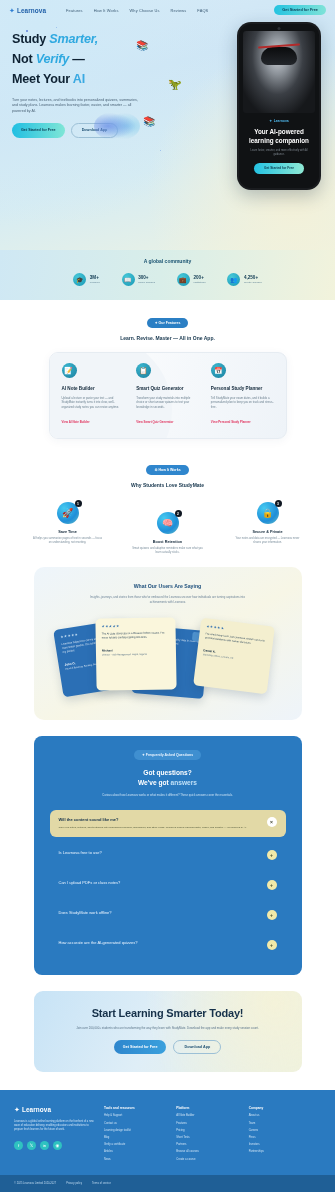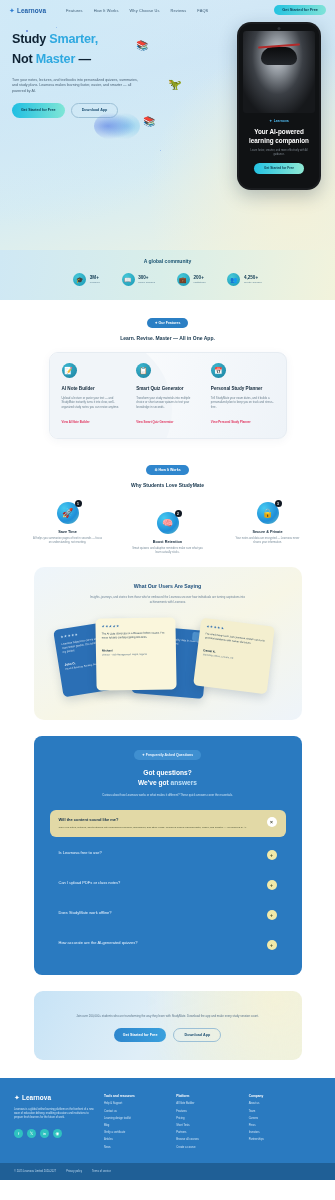--- a/index.html
+++ b/index.html
@@ -36,21 +36,21 @@
   .nav-cta {
     margin-left:auto;
     background:linear-gradient(90deg,#25c3e0,#7fe3d8);
     color:#0d3f56; font-size:3.8px; font-weight:700;
     padding:3.2px 8px; border-radius:20px; border:none; white-space:nowrap;
   }
 
   .hero-inner { position:relative; display:flex; padding:9px 10px 0 12px; }
   .hero-left { width:150px; position:relative; z-index:4; }
   h1.hero-title { font-size:12.6px; line-height:20px; font-weight:800; color:#0e2233; letter-spacing:-.2px; }
-  h1.hero-title .accent { color:#2fa9e0; }
+  h1.hero-title .accent { color:#2fa9e0;font-style:italic; }
   h1.hero-title .accent2 { color:#3aa9e2; }
   .hero-sub { margin-top:9px; font-size:3.6px; line-height:5.4px; color:#4a6276; width:126px; }
   .hero-btns { display:flex; gap:6px; margin-top:9px; }
   .btn-primary {
     background:linear-gradient(90deg,#21bfe2,#7fe6d6);
     color:#0c3c52; font-size:3.7px; font-weight:700;
     padding:4.2px 9px; border-radius:20px; border:none; white-space:nowrap;
   }
   .btn-ghost {
     background:transparent; color:#1d4f72; font-size:3.7px; font-weight:600;
@@ -299,21 +299,22 @@
     <div class="sparkle" style="left:300px;top:34px;width:1.6px;height:1.6px;background:#7fa4e4;"></div>
     <div class="sparkle" style="left:316px;top:46px;width:1.4px;height:1.4px;background:#6f8fe0;"></div>
     <div class="sparkle" style="left:308px;top:58px;width:1.2px;height:1.2px;background:#9ec0ef;"></div>
     <div class="sparkle" style="left:160px;top:150px;width:1.4px;height:1.4px;background:#8fb6ea;"></div>
 
     <div class="hero-inner">
       <div class="hero-left">
         <div class="blob"></div>
         <h1 class="hero-title">
           <div><span>Study </span><span class="accent">Smarter,</span></div>
-          <div><span>Not </span><span class="accent">Master</span><span> —</span></div>
+          <div><span>Not </span><span class="accent">Verify</span><span> —</span></div>
+          <div><span>Meet Your </span><span class="accent2">AI</span></div>
         </h1>
         <p class="hero-sub">Turn your notes, lectures, and textbooks into personalized quizzes, summaries, and study plans. Learnova makes learning faster, easier, and smarter — all powered by AI.</p>
         <div class="hero-btns">
           <button class="btn-primary">Get Started for Free</button>
           <button class="btn-ghost">Download App</button>
         </div>
       </div>
     </div>
 
     <span class="emoji e-book">📚</span>
@@ -496,20 +497,21 @@
         <div class="faq-btn plus">+</div>
       </div>
       <div class="faq-item closed">
         <div class="faq-q">How accurate are the AI-generated quizzes?</div>
         <div class="faq-btn plus">+</div>
       </div>
     </div>
   </section>
 
   <section class="cta">
+    <div class="cta-h">Start Learning Smarter Today!</div>
     <div class="cta-p">Join over 200,000+ students who are transforming the way they learn with StudyMate. Download the app and make every study session count.</div>
     <div class="cta-btns">
       <button class="btn-primary">Get Started for Free</button>
       <button class="btn-ghost">Download App</button>
     </div>
   </section>
 
   <footer class="footer">
     <div class="f-brandcol">
       <div class="f-brand">

